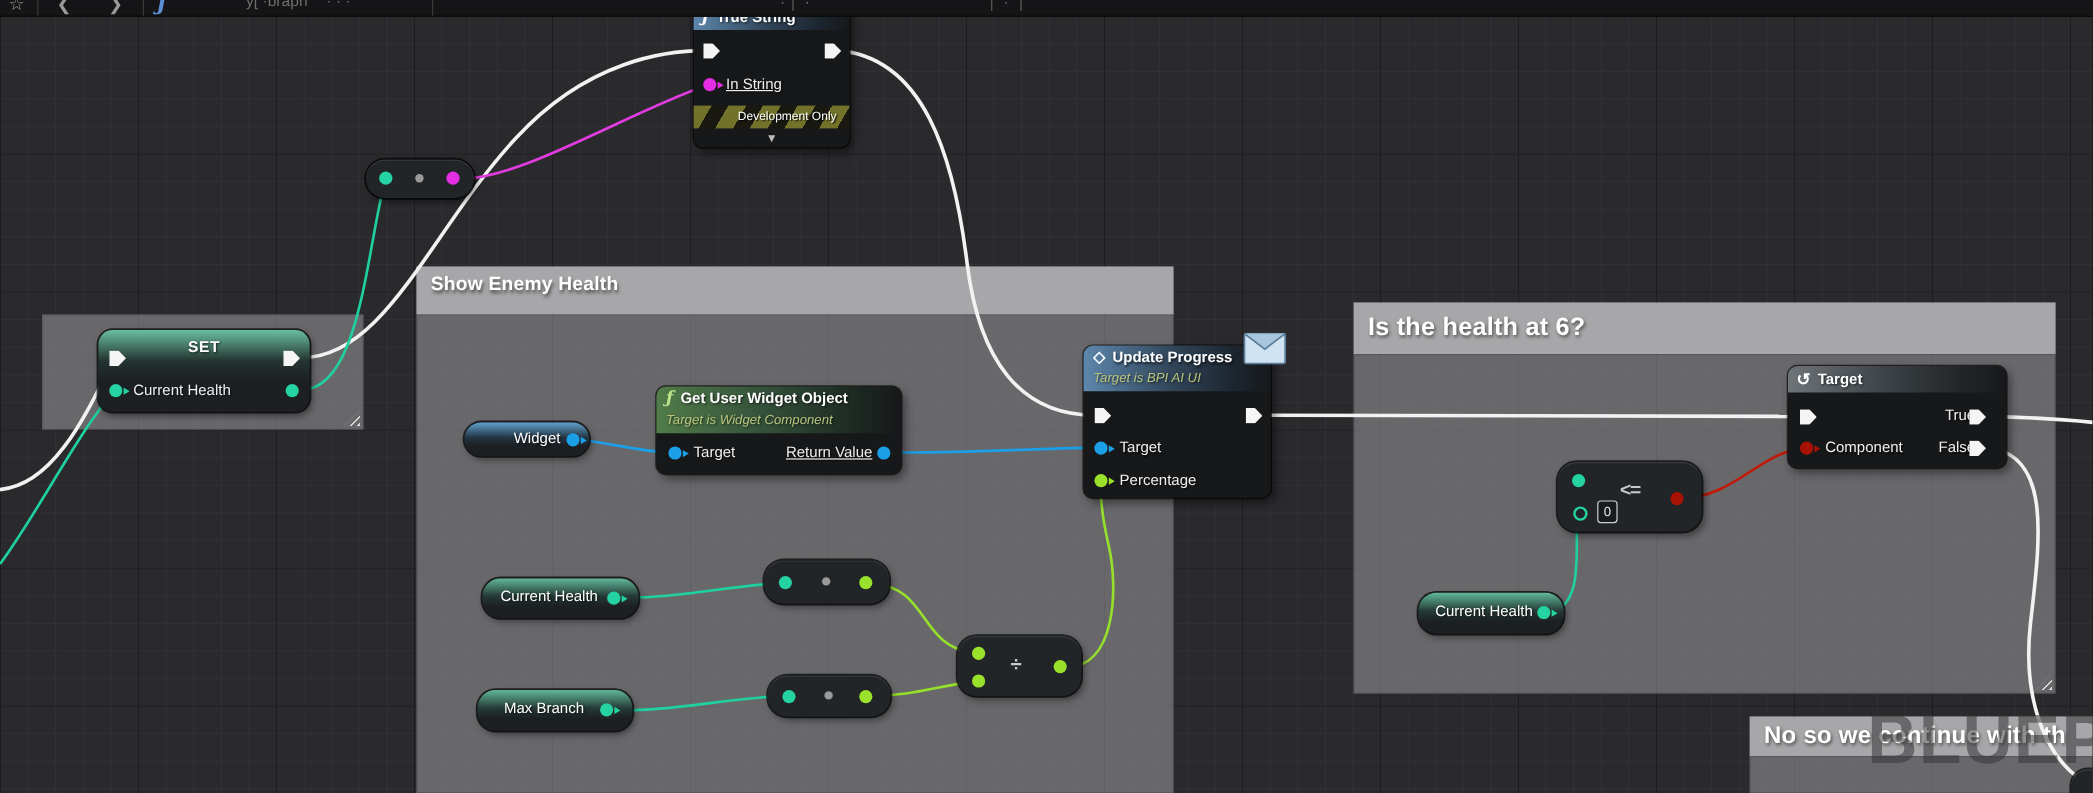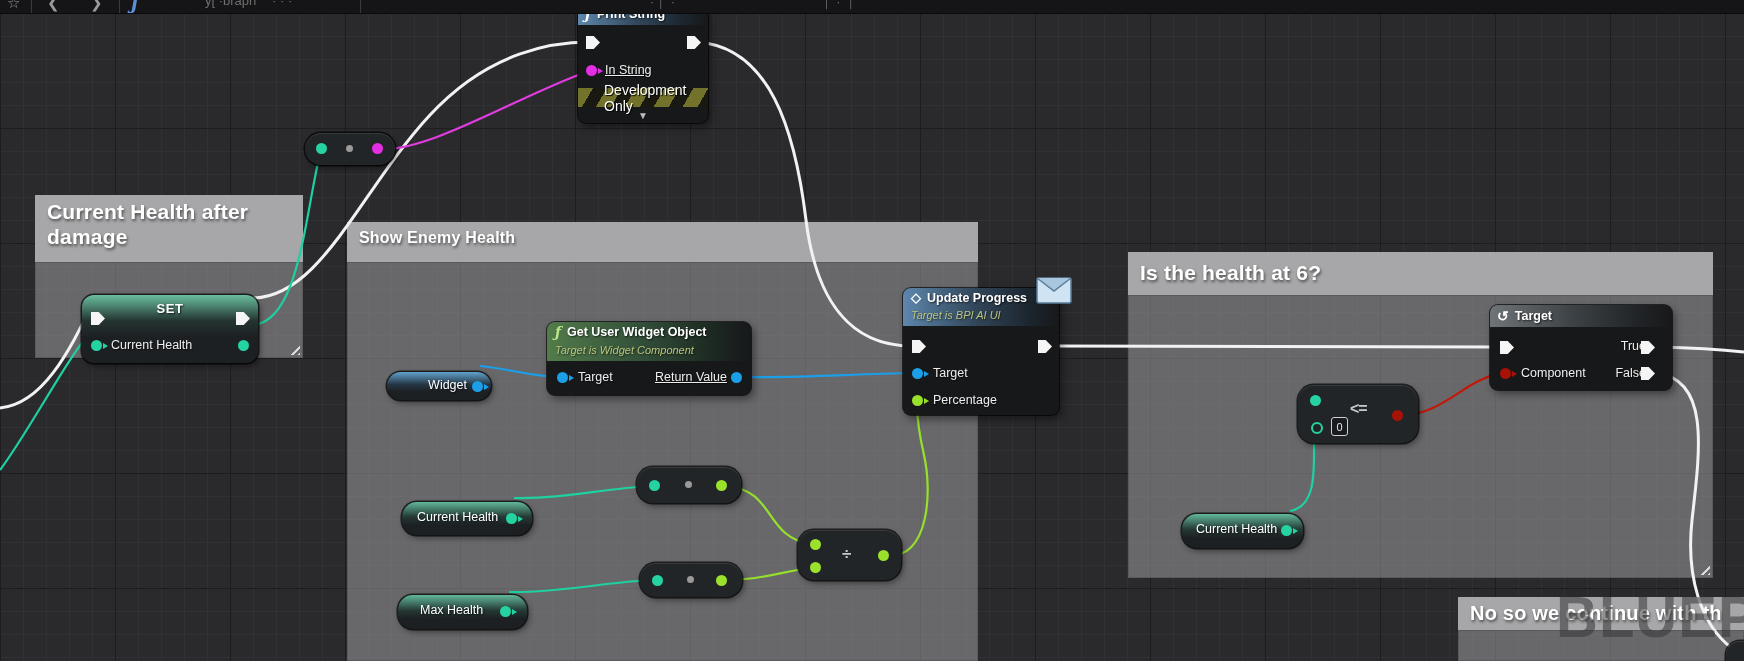--- a/index.html
+++ b/index.html
@@ -53,34 +53,34 @@
   .pin.noarrow::after{display:none;}
   .pin.teal{background:#25d3a2;color:#25d3a2;}
   .pin.teal.hollow{background:transparent;border:2.5px solid #25d3a2;width:8px;height:8px;}
   .pin.lime{background:#9ae12c;color:#9ae12c;}
   .pin.blue{background:#1b9fe8;color:#1b9fe8;}
   .pin.magenta{background:#e42ee4;color:#e42ee4;}
   .pin.red{background:#a81205;color:#a81205;}
   .plabel{position:absolute;font-size:12.5px;color:#eee;white-space:nowrap;text-shadow:1px 1px 1px rgba(0,0,0,.6);}
   
   .pill{position:absolute;z-index:4;background:#1d2023;border-radius:15px;
-    box-shadow:0 0 0 1.5px rgba(0,0,0,.7),2px 3px 6px rgba(0,0,0,.45);overflow:visible;color:#eee;margin-top:20px;}
+    box-shadow:0 0 0 1.5px rgba(0,0,0,.7),2px 3px 6px rgba(0,0,0,.45);overflow:visible;color:#eee;}
   .pill .sheen{position:absolute;inset:0;border-radius:15px;}
   .sheen.tealg{background:linear-gradient(180deg,rgba(120,235,195,.75) 0%,rgba(60,130,105,.25) 45%,rgba(0,0,0,0) 70%);}
   .sheen.blueg{background:linear-gradient(180deg,rgba(110,185,235,.85) 0%,rgba(50,100,140,.3) 45%,rgba(0,0,0,0) 70%);}
   .sheen.setg{background:linear-gradient(180deg,rgba(125,230,190,.8) 0%,rgba(55,110,90,.25) 38%,rgba(0,0,0,0) 62%);border-radius:12px;}
   .pill .vlabel{position:absolute;font-size:12.5px;color:#fff;text-shadow:1px 1px 2px rgba(0,0,0,.7);white-space:nowrap;}
   .opnode{position:absolute;z-index:4;background:#222528;border-radius:16px;
     box-shadow:0 0 0 1.5px rgba(0,0,0,.7),inset 0 1px 0 rgba(255,255,255,.1),2px 3px 6px rgba(0,0,0,.45);}
   .dot{position:absolute;width:7px;height:7px;border-radius:50%;background:#9a9a9a;}
   .opsym{position:absolute;color:#c9c9c9;font-weight:bold;}
   .litbox{position:absolute;width:15px;height:17px;border:1px solid #cfcfcf;border-radius:3px;
     color:#e8e8e8;font-size:11px;display:flex;align-items:center;justify-content:center;background:rgba(0,0,0,.25);}
   .banner{position:absolute;left:0;right:0;height:19px;display:flex;align-items:center;justify-content:center;
-    font-size:14px;color:#fff;text-shadow:1px 1px 1px #000;
+    font-size:10px;color:#fff;text-shadow:1px 1px 1px #000;
     background:repeating-linear-gradient(120deg,#72722a 0 13px,#191912 13px 25px);padding-left:26px;}
   .chev{position:absolute;left:0;right:0;text-align:center;color:#bdbdbd;font-size:10px;}
   .set-title{position:absolute;left:0;right:0;top:6px;text-align:center;font-size:13px;font-weight:bold;color:#fff;
     letter-spacing:.5px;text-shadow:1px 1px 2px rgba(0,0,0,.7);}
   .envelope{position:absolute;z-index:5;}
   .watermark{position:absolute;z-index:6;font-size:58px;font-weight:bold;color:rgba(52,52,54,.55);
     letter-spacing:1px;font-family:"Liberation Sans",sans-serif;pointer-events:none;}
   .cornerstub{position:absolute;z-index:4;background:#222528;border-radius:14px;
     box-shadow:0 0 0 1.5px rgba(0,0,0,.7),inset 0 1px 0 rgba(255,255,255,.12);}
 </style>
@@ -100,21 +100,20 @@
     <span class="tb-frag" style="left:272px">·  ·  ·</span>
     <div class="tb-sep" style="left:360px"></div>
     <span class="tb-frag" style="left:650px">·｜ ·</span>
     <span class="tb-frag" style="left:820px">｜ · ｜</span>
   </div>
 
   <div class="watermark" style="left:1556px;top:583px;">BLUEPR</div>
 
   <div class="comment" style="left:35px;top:195px;width:268px;height:163px;">
     <div class="cbody" style="top:67px"></div>
-    <div class="ctitle" style="height:67px;font-size:21px;line-height:1.18;">Current Health after damage</div>
     <div class="handle"></div>
   </div>
 
   <div class="comment" style="left:347px;top:222px;width:631px;height:439px;">
     <div class="cbody" style="top:40px"></div>
     <div class="ctitle" style="height:40px;font-size:16px;line-height:1.4;">Show Enemy Health</div>
   </div>
 
   <div class="comment" style="left:1128px;top:252px;width:585px;height:326px;">
     <div class="cbody" style="top:43px"></div>
@@ -146,21 +145,21 @@
     <path d="M727,486 C775,490 765,538 811,544" stroke="#96e02c" stroke-width="2.2"></path>
     <path d="M726,580 C760,580 780,572 811,568" stroke="#96e02c" stroke-width="2.2"></path>
     <path d="M887,556 C930,558 932,490 924,455 C917,425 917,410 917,403" stroke="#96e02c" stroke-width="2.2"></path>
     <path d="M1290,511 C1325,505 1310,445 1315,404" stroke="#1fd0a0" stroke-width="2.2"></path>
     <path d="M1401,416 C1445,413 1462,382 1500,373" stroke="#c21807" stroke-width="2.2"></path>
   </svg>
 
   <div class="node" style="left:578px;top:3px;width:130px;height:120px;">
     <div class="hdr hdr-blue">
       <span class="fglyph">ƒ</span>
-      <span class="ttl">Print String</span>
+      <span class="ttl">True String</span>
     </div>
     <span class="exec" style="left:8px;top:33px;"></span>
     <span class="exec" style="left:109px;top:33px;"></span>
     <span class="pin magenta" style="left:8px;top:62px;"></span>
     <span class="plabel" style="left:27px;top:60px;text-decoration:underline;">In String</span>
     <div class="banner" style="top:85px;">Development Only</div>
     <div class="chev" style="top:107px;">▼</div>
   </div>
 
   <div class="pill" style="left:82px;top:275px;width:176px;height:68px;border-radius:12px;">
@@ -206,21 +205,21 @@
   </div>
 
   <div class="opnode" style="left:637px;top:467px;width:104px;height:36px;">
     <span class="pin teal noarrow" style="left:12px;top:13px;"></span>
     <span class="dot" style="left:48px;top:14px;"></span>
     <span class="pin lime noarrow" style="left:79px;top:13px;"></span>
   </div>
 
   <div class="pill" style="left:398px;top:575px;width:129px;height:34px;">
     <div class="sheen tealg"></div>
-    <span class="vlabel" style="left:22px;top:8px;">Max Health</span>
+    <span class="vlabel" style="left:22px;top:8px;">Max Branch</span>
     <span class="pin teal" style="left:102px;top:11px;"></span>
   </div>
 
   <div class="opnode" style="left:640px;top:563px;width:102px;height:34px;">
     <span class="pin teal noarrow" style="left:12px;top:12px;"></span>
     <span class="dot" style="left:47px;top:13px;"></span>
     <span class="pin lime noarrow" style="left:76px;top:12px;"></span>
   </div>
 
   <div class="opnode" style="left:798px;top:530px;width:103px;height:50px;">

